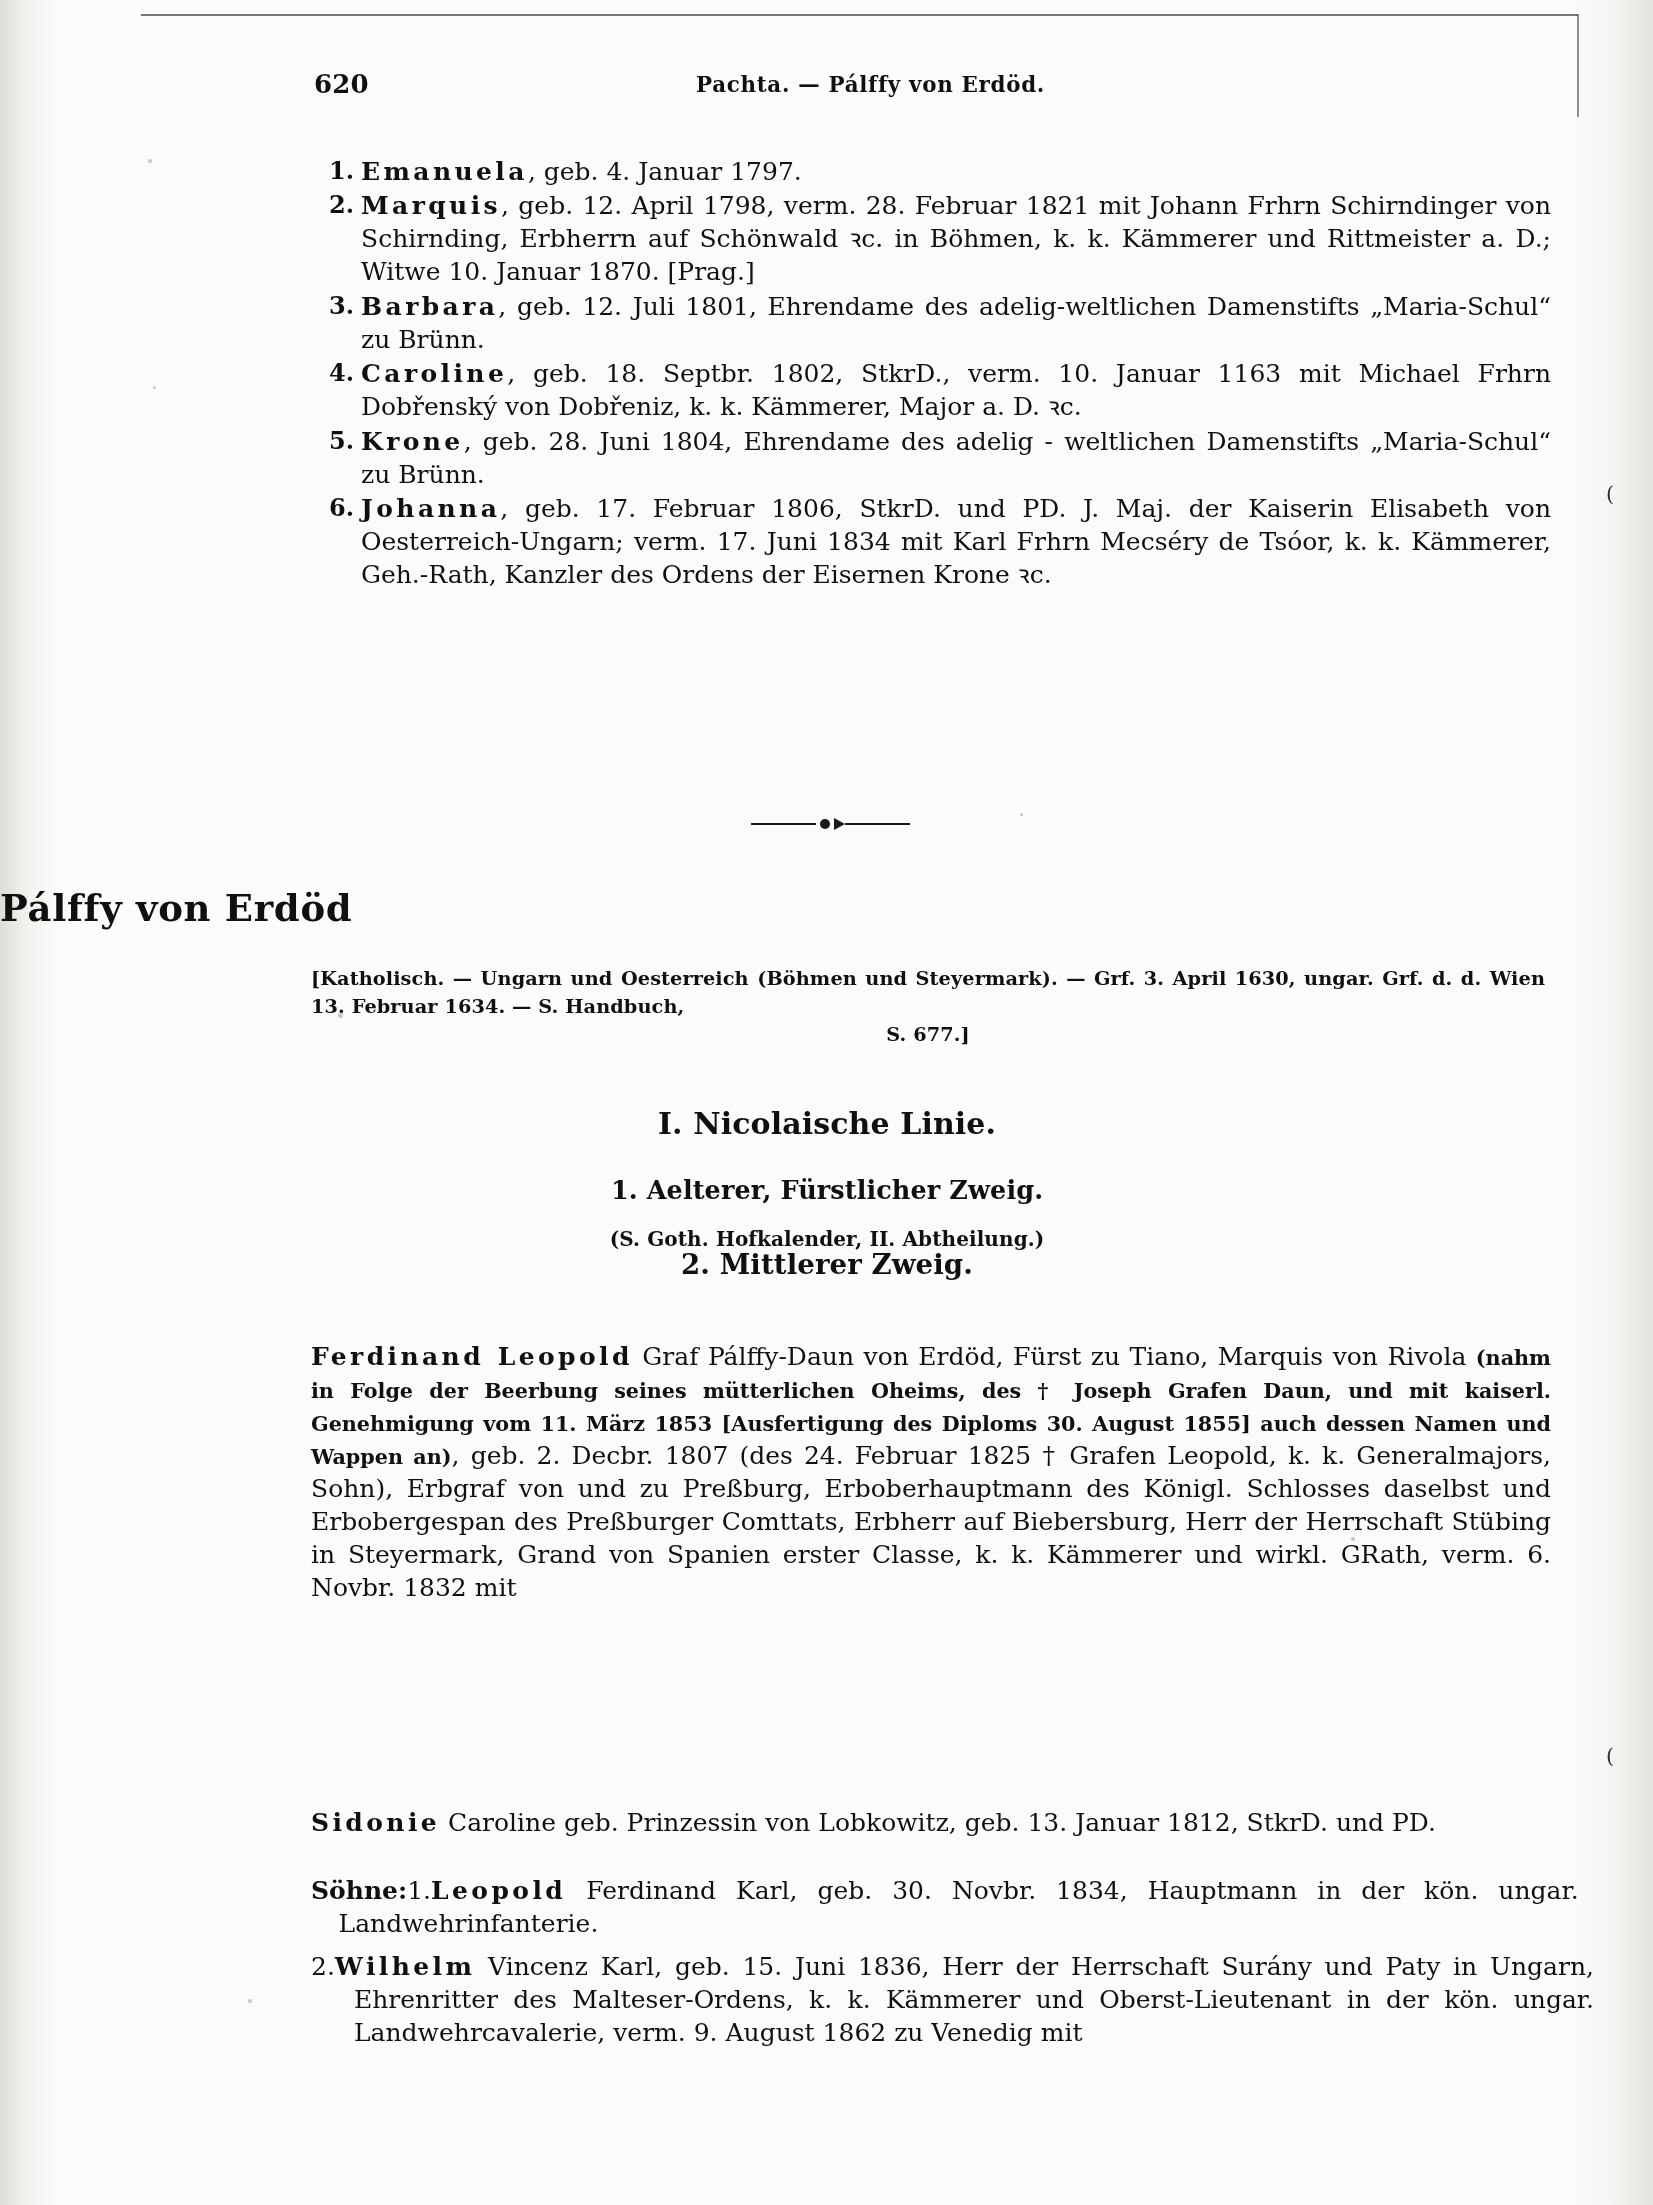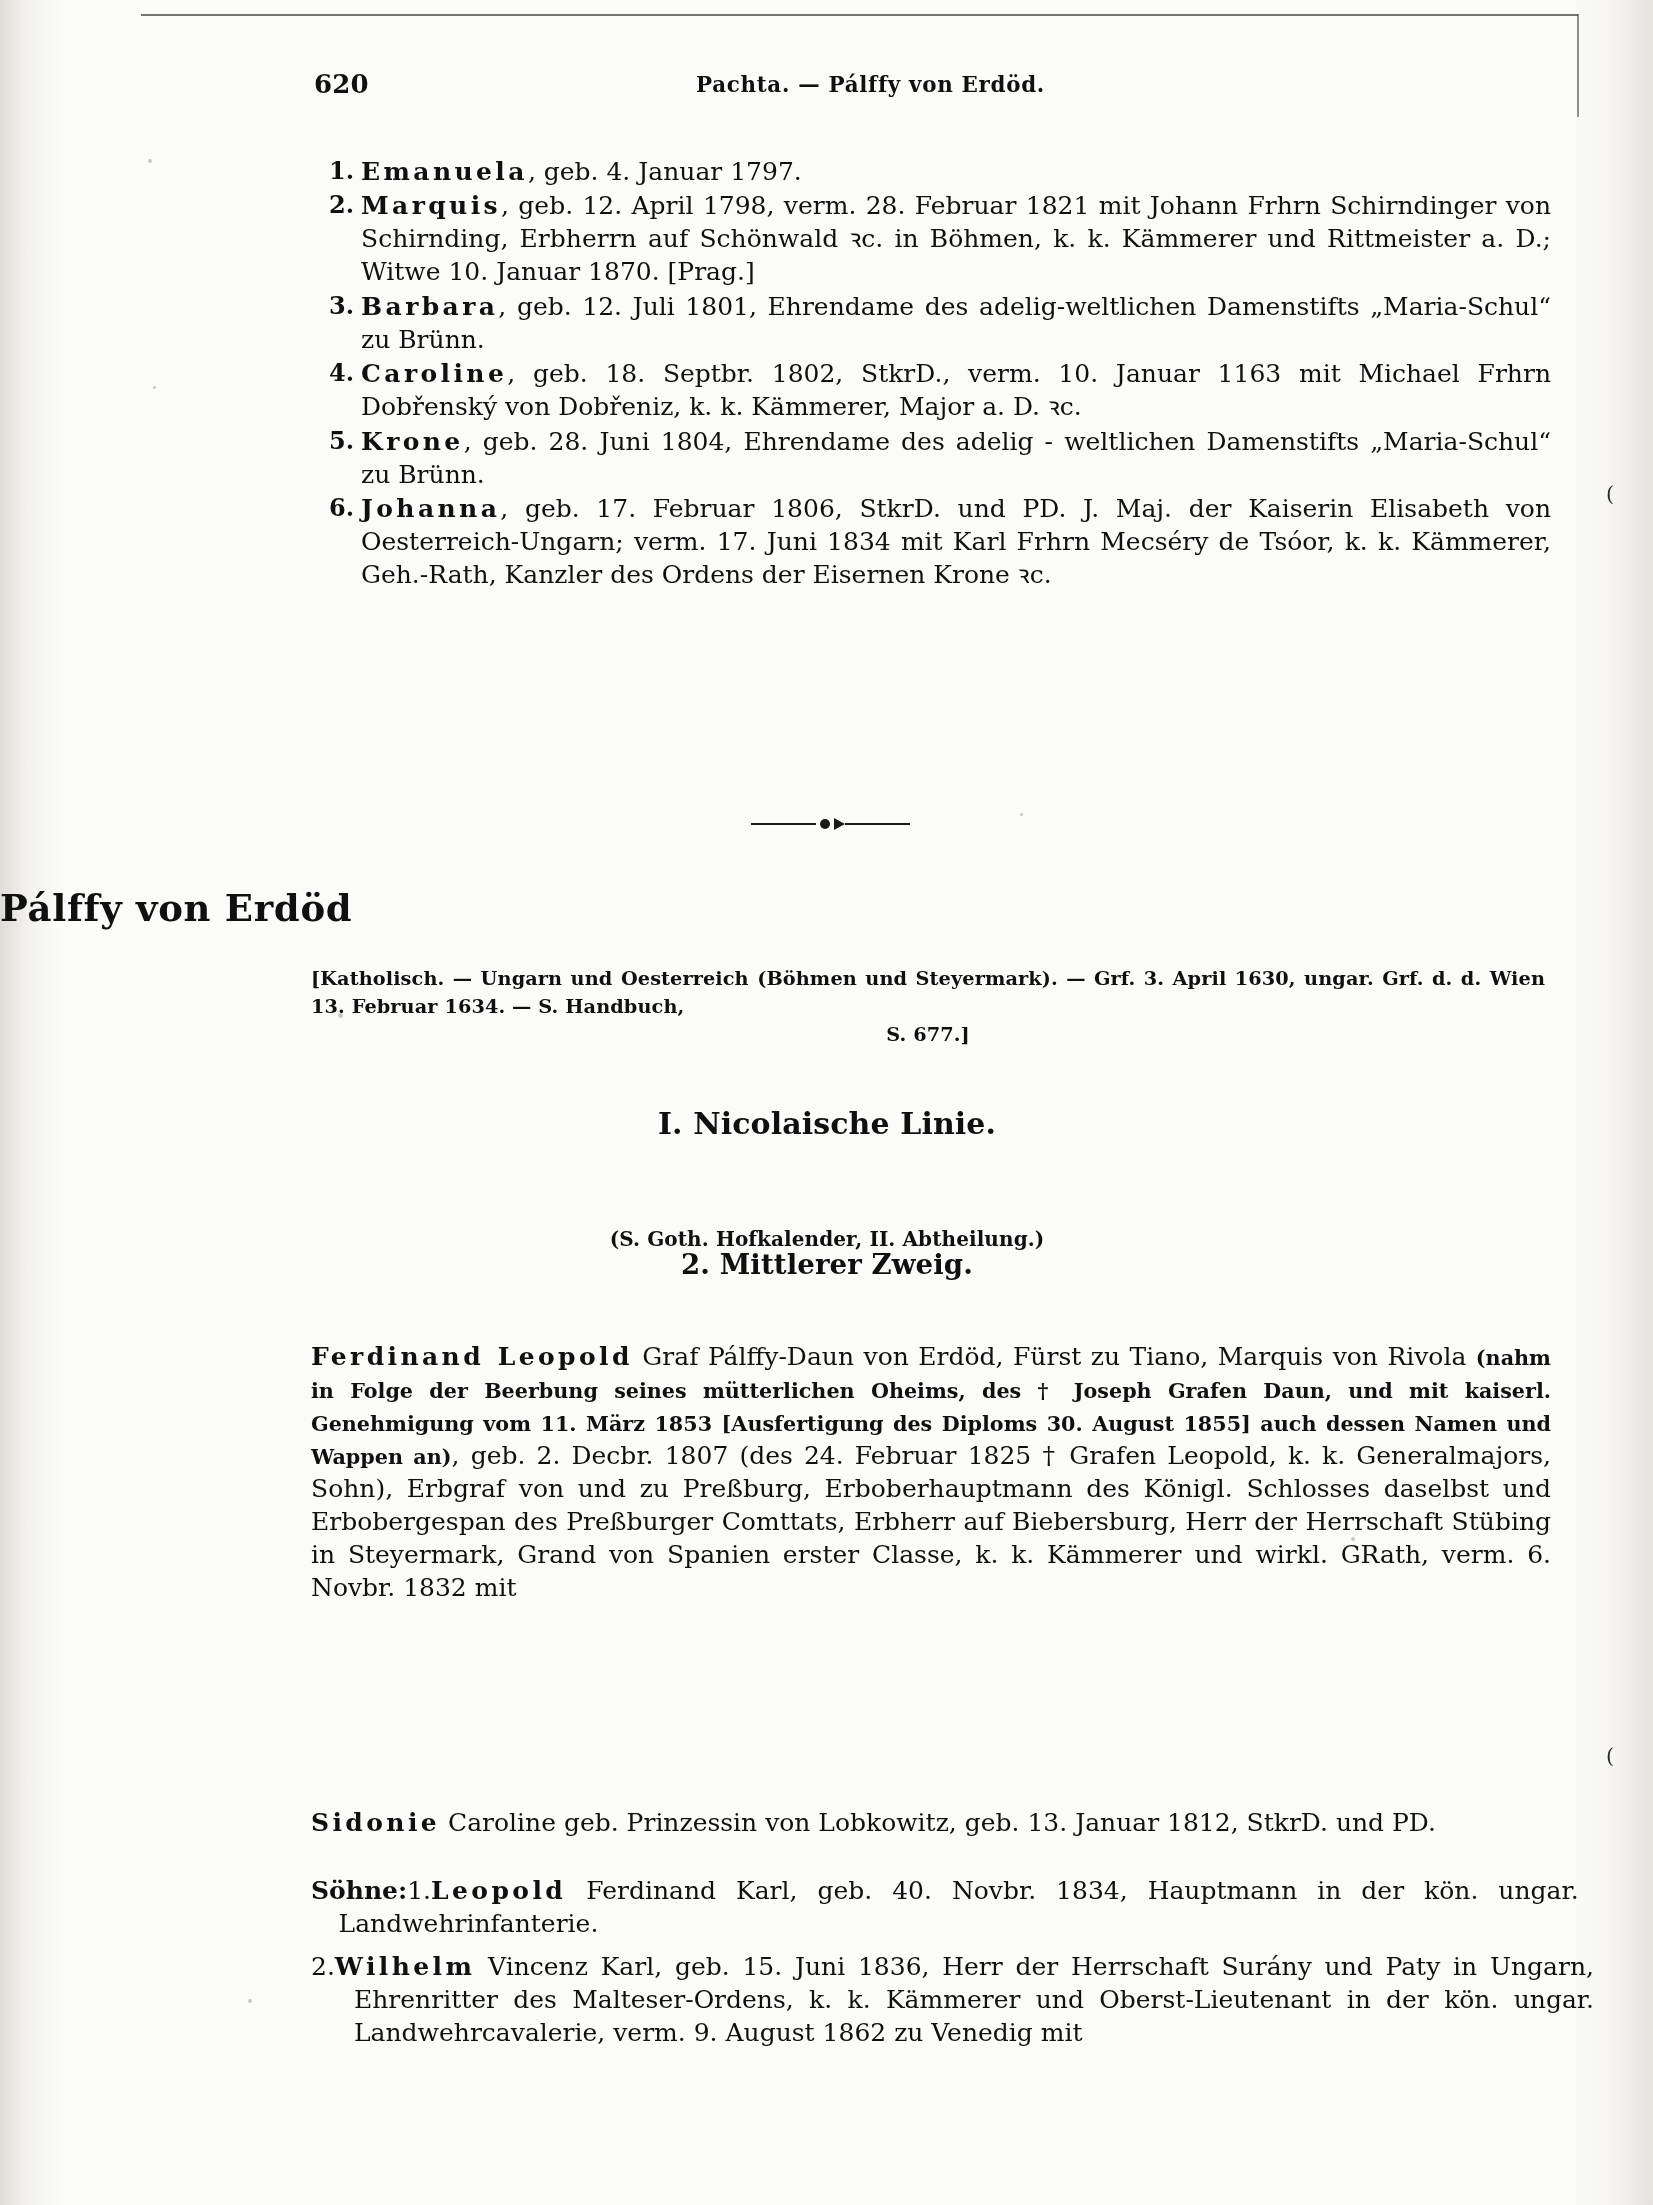--- a/index.html
+++ b/index.html
@@ -273,33 +273,34 @@
 
     <div class="fam-title fraktur" style="top:886px;">Pálffy von Erdöd</div>
 
     <div class="bracket-note fraktur" style="top:965px;">
       <span>[Katholisch. — Ungarn und Oesterreich (Böhmen und Steyermark). — Grf. 3.</span>
       <span>April 1630, ungar. Grf. d. d. Wien 13. Februar 1634. — S. Handbuch,</span>
       <span class="ctr">S. 677.]</span>
     </div>
 
     <div class="sec-h1 fraktur" style="top:1106px;">I. Nicolaische Linie.</div>
+    <div class="sec-h2 fraktur" style="top:1175px;">1. Aelterer, Fürstlicher Zweig.</div>
     <div class="sec-h3 fraktur" style="top:1227px;">(S. Goth. Hofkalender, II. Abtheilung.)</div>
     <div class="sec-h4 fraktur" style="top:1248px;">2. Mittlerer Zweig.</div>
 
     <div class="para" style="top:1340px;">
       <span class="nm">Ferdinand Leopold</span><span> Graf Pálffy-Daun von Erdöd, Fürst zu Tiano, Marquis von Rivola </span><span class="small">(nahm in Folge der Beerbung seines mütterlichen Oheims, des † Joseph Grafen Daun, und mit kaiserl. Genehmigung vom 11. März 1853 [Ausfertigung des Diploms 30. August 1855] auch dessen Namen und Wappen an)</span><span>, geb. 2. Decbr. 1807 (des 24. Februar 1825 † Grafen Leopold, k. k. Generalmajors, Sohn), Erbgraf von und zu Preßburg, Erboberhauptmann des Königl. Schlosses daselbst und Erbobergespan des Preßburger Comttats, Erbherr auf Biebersburg, Herr der Herrschaft Stübing in Steyermark, Grand von Spanien erster Classe, k. k. Kämmerer und wirkl. GRath, verm. 6. Novbr. 1832 mit</span>
     </div>
 
     <div class="para ind" style="top:1806px;">
       <span class="nm">Sidonie</span><span> Caroline geb. Prinzessin von Lobkowitz, geb. 13. Januar 1812, StkrD. und PD.</span>
     </div>
 
     <div class="para ind" style="top:1874px;">
-      <span class="bd">Söhne:</span><span>1.</span><span class="nm">Leopold</span><span> Ferdinand Karl, geb. 40. Novbr. 1834, Hauptmann in der kön. ungar. Landwehrinfanterie.</span>
+      <span class="bd">Söhne:</span><span>1.</span><span class="nm">Leopold</span><span> Ferdinand Karl, geb. 30. Novbr. 1834, Hauptmann in der kön. ungar. Landwehrinfanterie.</span>
     </div>
 
     <div class="para" style="top:1950px; padding-left:43px; text-indent:-43px;">
       <span>2.</span><span class="nm">Wilhelm</span><span> Vincenz Karl, geb. 15. Juni 1836, Herr der Herrschaft Surány und Paty in Ungarn, Ehrenritter des Malteser-Ordens, k. k. Kämmerer und Oberst-Lieutenant in der kön. ungar. Landwehrcavalerie, verm. 9. August 1862 zu Venedig mit</span>
     </div>
 
     <div class="marg" style="left:1606px; top:482px;">(</div>
     <div class="marg" style="left:1606px; top:1744px;">(</div>
 
   </div>

